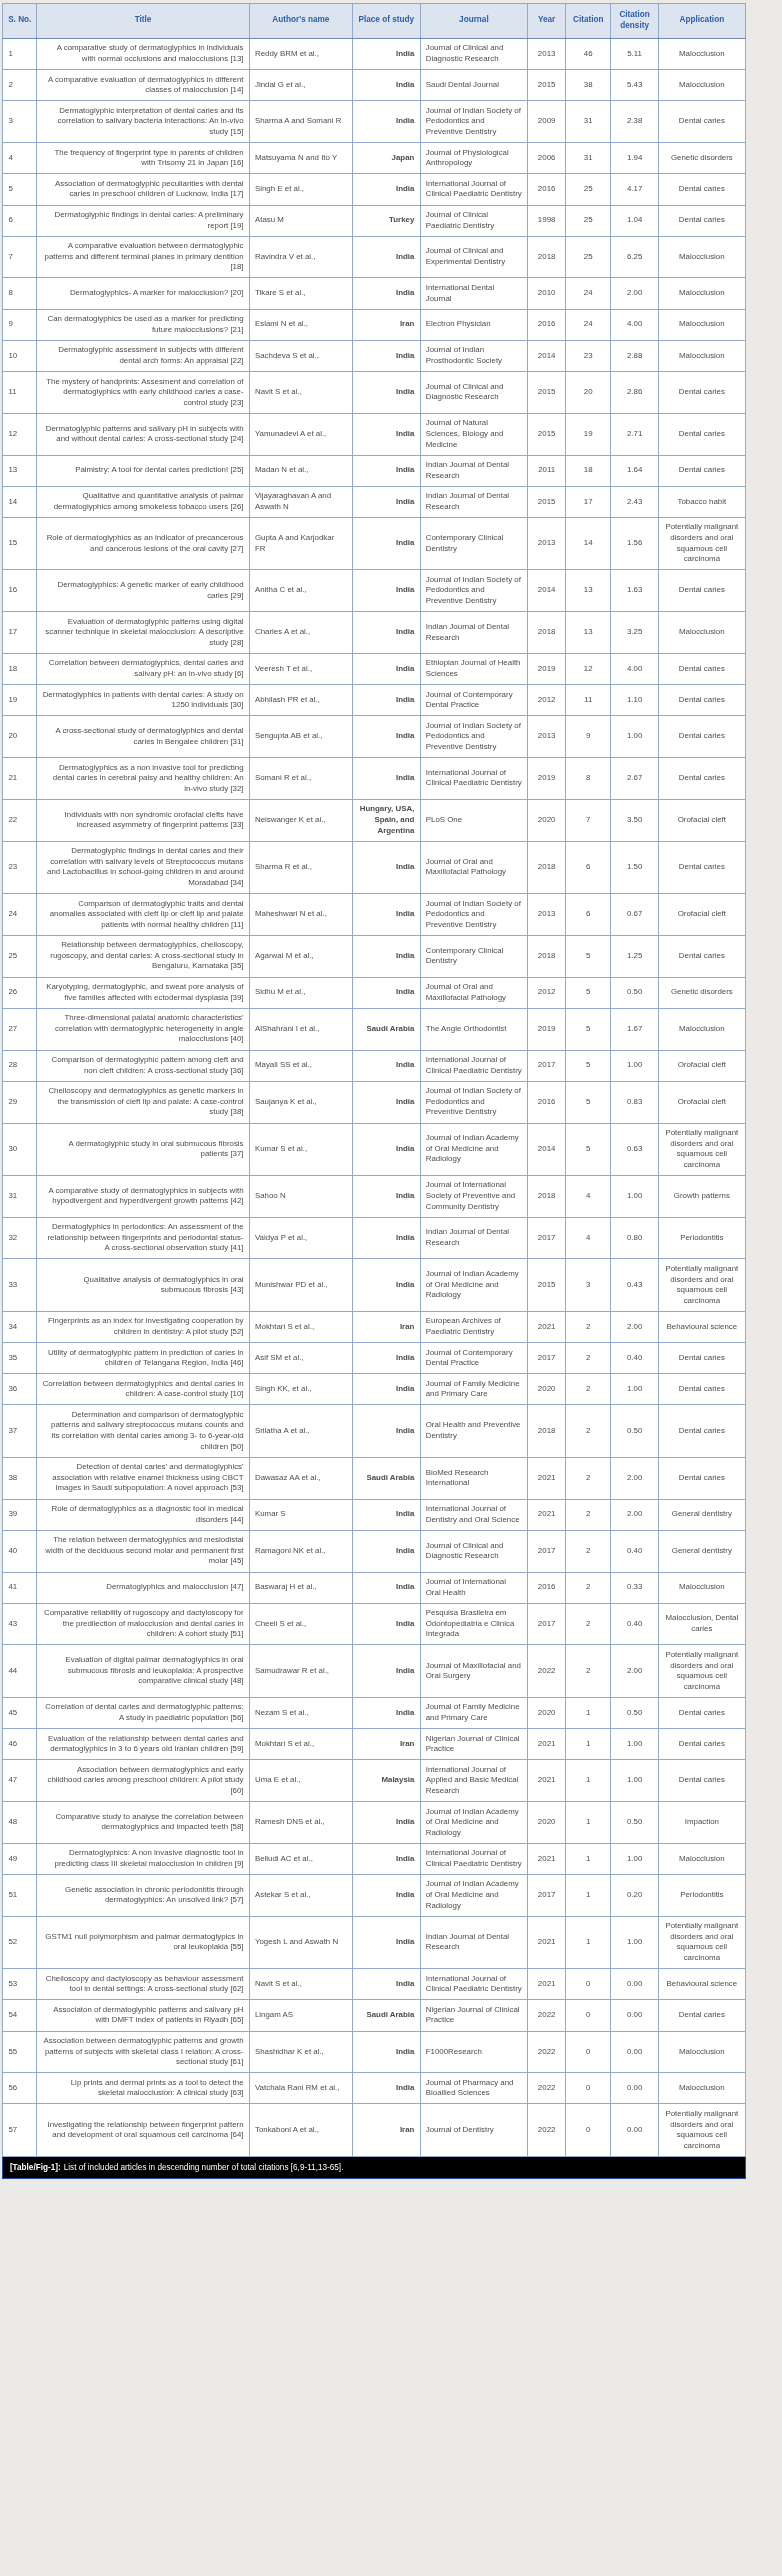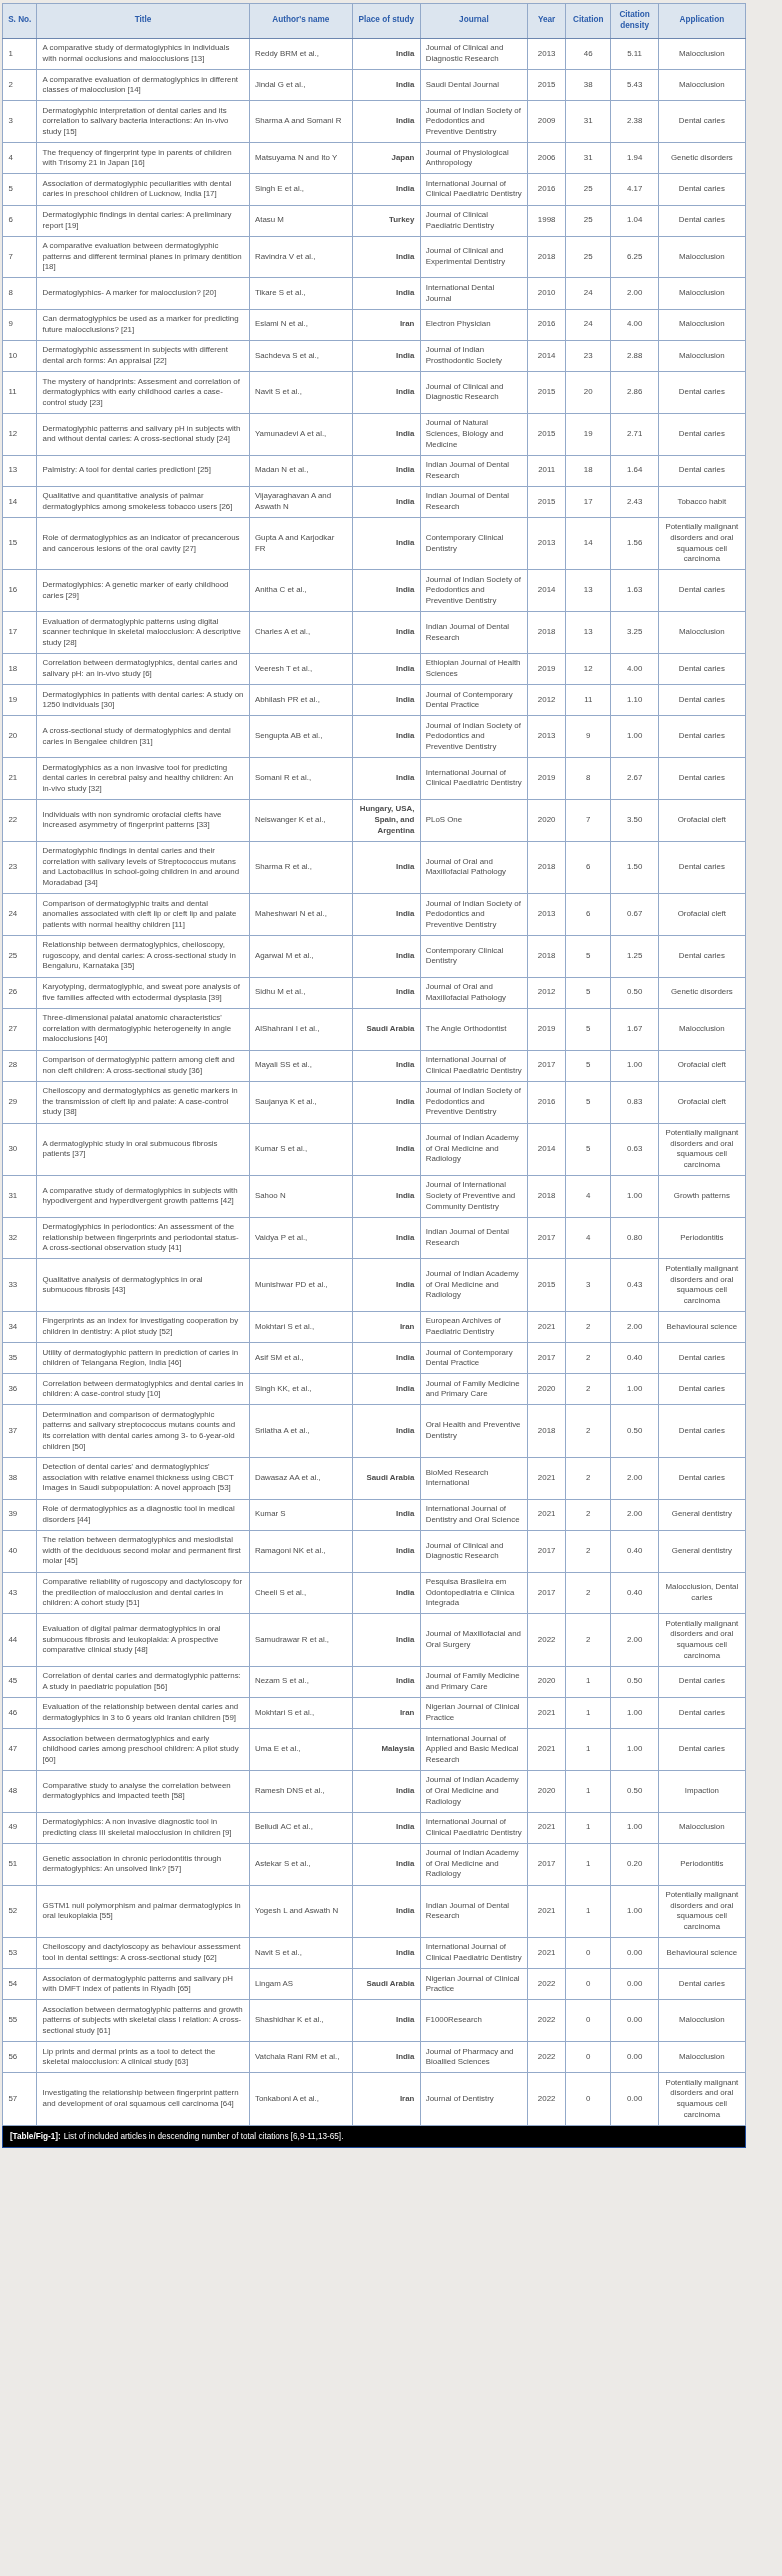--- a/index.html
+++ b/index.html
@@ -34,21 +34,21 @@
     color: #2b5cab;
     font-weight: bold;
     text-align: center;
     font-size: 8.2px;
     padding: 6px 3px;
     border-bottom: 1.5px solid #6d87af;
   }
   thead th.col-sno, thead th.col-title { text-align: left; }
   thead th.col-title { text-align: center; }
   .c-sno      { text-align: left; }
-  .c-title    { text-align: left; }
+  .c-title    { text-align: right; }
   .c-author   { text-align: left; margin-left: 22px; }
   .c-place    { text-align: right; font-weight: bold; }
   .c-journal  { text-align: left; }
   .c-year     { text-align: center; }
   .c-citation { text-align: center; }
   .c-density  { text-align: center; }
   .c-application { text-align: center; }
 
   
   col.w-sno      { width: 4.6%; }
@@ -574,20 +574,31 @@
     <td class="c-title">The relation between dermatoglyphics and mesiodistal width of the deciduous second molar and permanent first molar [45]</td>
     <td class="c-author">Ramagoni NK et al.,</td>
     <td class="c-place">India</td>
     <td class="c-journal">Journal of Clinical and Diagnostic Research</td>
     <td class="c-year">2017</td>
     <td class="c-citation">2</td>
     <td class="c-density">0.40</td>
     <td class="c-application">General dentistry</td>
   </tr>
 
+  <tr>
+    <td class="c-sno">41</td>
+    <td class="c-title">Dermatoglyphics and malocclusion [47]</td>
+    <td class="c-author">Baswaraj H et al.,</td>
+    <td class="c-place">India</td>
+    <td class="c-journal">Journal of International Oral Health</td>
+    <td class="c-year">2016</td>
+    <td class="c-citation">2</td>
+    <td class="c-density">0.33</td>
+    <td class="c-application">Malocclusion</td>
+  </tr>
 
 
   <tr>
     <td class="c-sno">43</td>
     <td class="c-title">Comparative reliability of rugoscopy and dactyloscopy for the predilection of malocclusion and dental caries in children: A cohort study [51]</td>
     <td class="c-author">Cheeli S et al.,</td>
     <td class="c-place">India</td>
     <td class="c-journal">Pesquisa Brasileira em Odontopediatria e Clinica Integrada</td>
     <td class="c-year">2017</td>
     <td class="c-citation">2</td>

